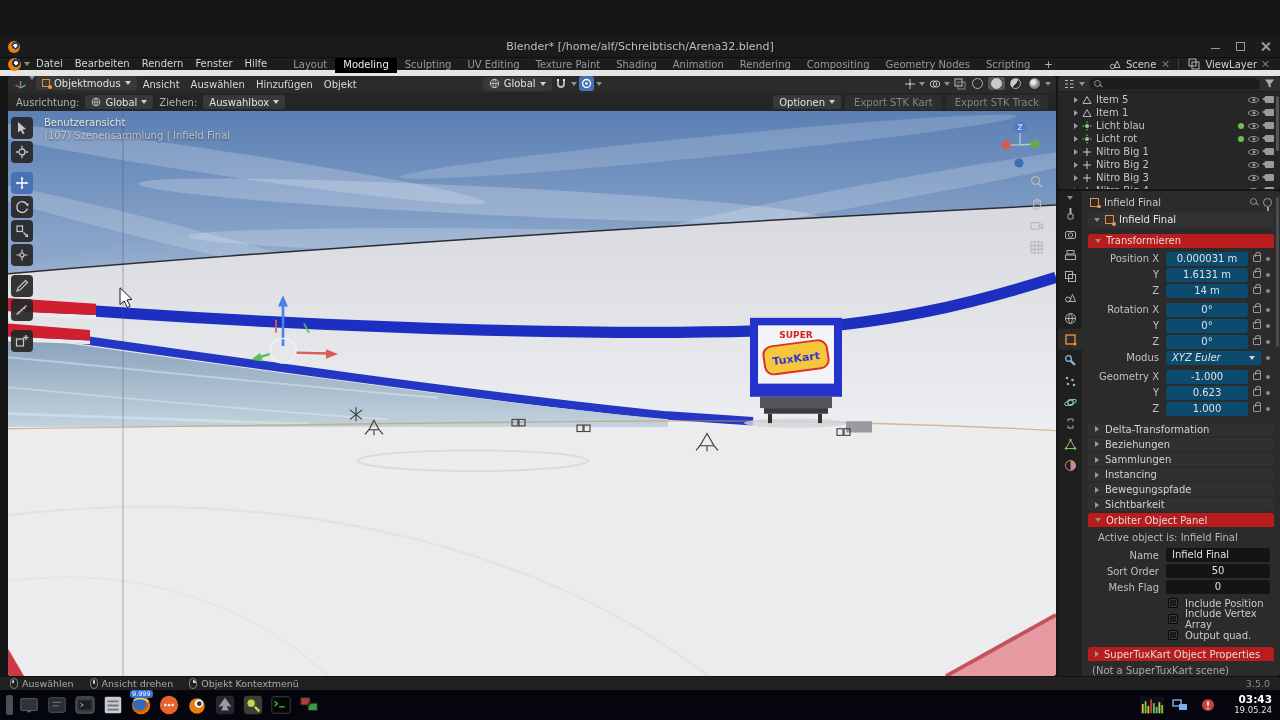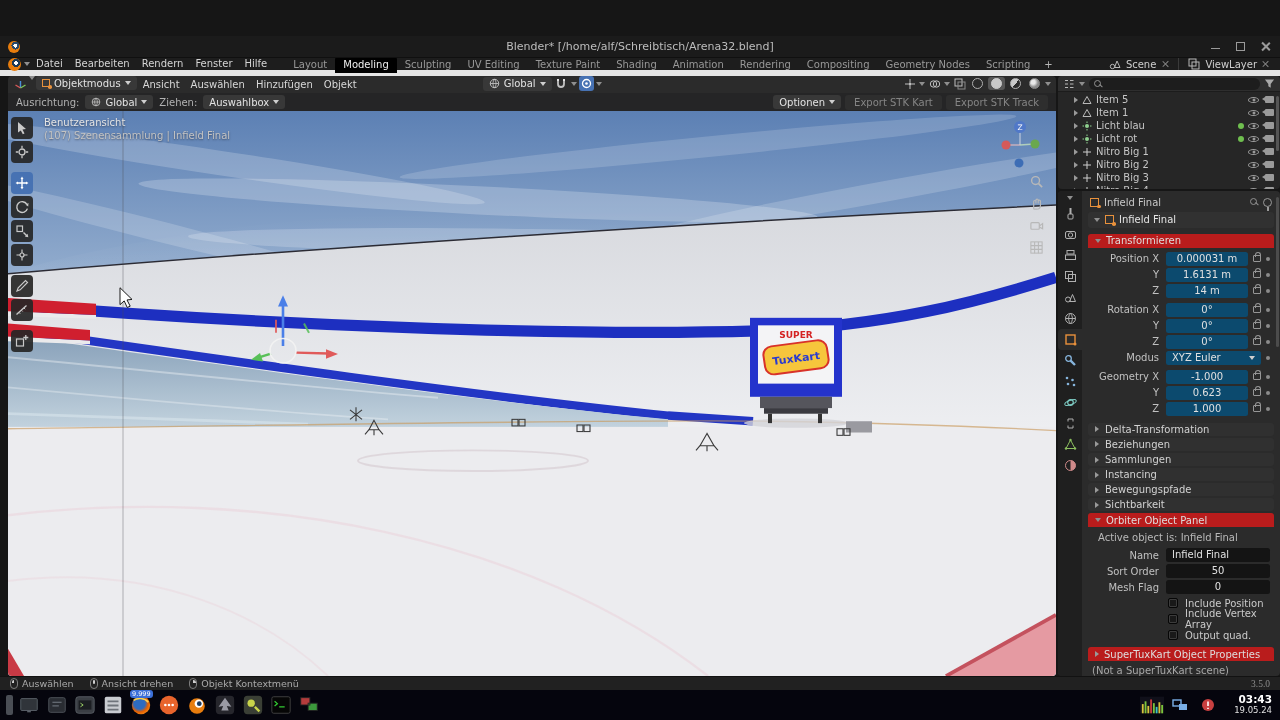--- a/index.html
+++ b/index.html
@@ -104,21 +104,21 @@
 .sp{flex:1;}
 .pin{width:9px;height:9px;border-radius:50%;border:1.5px solid #9a9a9a;position:relative;flex:none;}
 .pin::after{content:"";position:absolute;left:3px;top:8px;width:1.5px;height:4px;background:#9a9a9a;}
 .pr-name{display:flex;align-items:center;gap:5px;height:20px;background:#313131;border-radius:3px;padding:0 6px;margin:2px 0 4px 0;color:#e4e4e4;}
 .panel-h{display:flex;align-items:center;gap:5px;height:17px;background:#b91c1c;border-radius:3px 3px 0 0;padding:0 7px;margin-top:2px;}
 .ph-t{color:#dedede;}
 .panel-b{padding:3px 2px 4px 0;}
 .prow{display:flex;align-items:center;height:16px;padding-right:2px;}
 .plabel{width:78px;text-align:right;color:#c0c0c0;padding-right:7px;flex:none;white-space:nowrap;}
 .pfield{flex:1;background:#0c4a6e;border-radius:2.5px;height:13.5px;line-height:13.5px;text-align:center;color:#e0e0e0;min-width:0;white-space:nowrap;overflow:hidden;}
-.pfield.dd{display:flex;align-items:center;justify-content:space-between;padding:0 6px;text-align:right;}
+.pfield.dd{display:flex;align-items:center;justify-content:space-between;padding:0 6px;text-align:right;font-style:italic;}
 .pfield.dark{background:#141414;}
 .pfield.left{text-align:left;padding-left:6px;}
 .lock{width:8px;height:7px;border:1.1px solid #969696;border-radius:1px;position:relative;margin-left:5px;flex:none;}
 .lock::before{content:"";position:absolute;left:.5px;top:-4px;width:4px;height:4px;border:1.1px solid #969696;border-bottom:none;border-radius:3px 3px 0 0;}
 .kdot{width:4px;height:4px;border-radius:50%;background:#8b8b8b;margin-left:5px;flex:none;}
 .sec{display:flex;align-items:center;gap:6px;height:16px;background:#303030;border-radius:3px;padding:0 7px;margin-top:2px;color:#d2d2d2;}
 .orb-b{padding:3px 2px 2px 0;}
 .orb-txt{color:#b9b9b9;padding:2px 0 4px 10px;}
 .cbrow{display:flex;align-items:center;gap:7px;height:16px;padding-left:80px;color:#cacaca;}
 .cbx{width:10px;height:10px;background:#191919;border:1px solid #060606;box-shadow:inset 0 0 0 1px #3c3c3c;border-radius:2px;flex:none;}
@@ -126,21 +126,21 @@
 .pr-scroll{position:absolute;right:1px;top:6px;width:3px;height:150px;background:#4c4c4c;border-radius:2px;}
 
 
 .statusbar{height:14px;background:#212121;border-top:1px solid #121212;display:flex;align-items:center;padding:0 10px;gap:16px;font-size:9.5px;color:#a9a9a9;flex:none;}
 .hint{display:flex;align-items:center;gap:4px;}
 .mouse{width:8px;height:11px;border:1px solid #7d7d7d;border-radius:4px;position:relative;flex:none;}
 .mouse::before{content:"";position:absolute;background:#cfcfcf;}
 .mouse.l::before{left:.5px;top:.5px;width:2.6px;height:3.6px;border-radius:3px 0 0 0;}
 .mouse.m::before{left:2.6px;top:.5px;width:1.8px;height:4px;border-radius:1px;}
 .mouse.r::before{right:.5px;top:.5px;width:2.6px;height:3.6px;border-radius:0 3px 0 0;}
-.sb-ver{margin-left:auto;color:#8d8d8d;font-family:Liberation Serif, serif;}
+.sb-ver{margin-left:auto;color:#8d8d8d;}
 
 
 .taskbar{height:30px;background:#05050d;display:flex;align-items:center;padding:0 6px;gap:4px;flex:none;}
 .tb-app{width:24px;height:24px;border-radius:3px;position:relative;flex:none;display:flex;align-items:center;justify-content:center;}
 .tb-strip{width:7px;height:20px;background:#4a4e55;border-radius:2px;flex:none;}
 .fx-badge{position:absolute;left:1px;top:-3px;background:#3b6fd8;color:#fff;font-size:6.5px;line-height:8px;padding:0 2px;border-radius:3px;}
 .tb-spacer{flex:1;}
 .clock{display:flex;flex-direction:column;align-items:flex-end;line-height:11px;color:#fff;margin-left:10px;padding-right:2px;}
 .clock .t{font-size:10.5px;font-weight:bold;}
 .clock .d{font-size:8.5px;color:#e0e0e0;}

